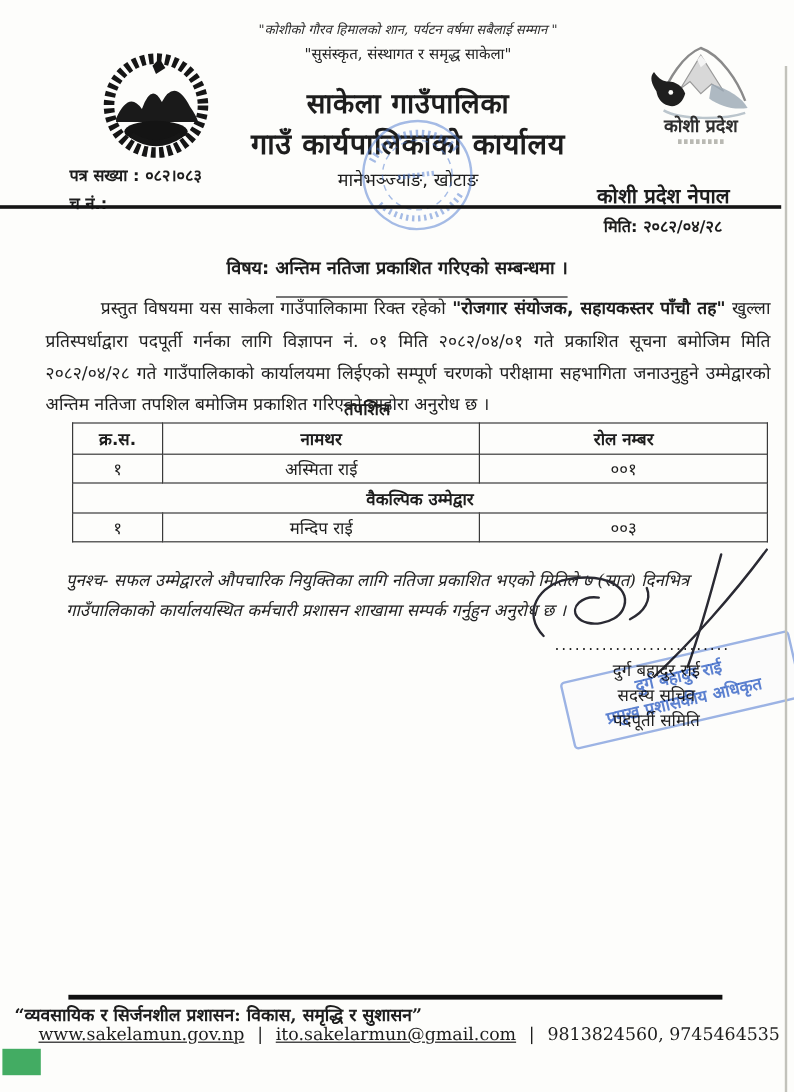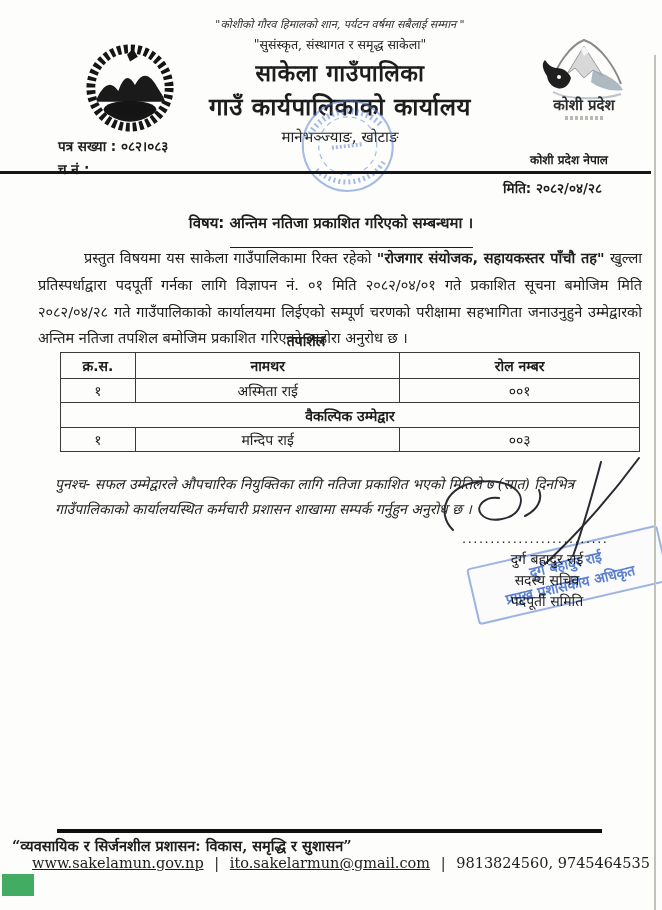--- a/index.html
+++ b/index.html
@@ -8,28 +8,28 @@
   .page {
     position:relative; width:662px; height:910px; margin:0 auto;
     background:#fdfdfb; overflow:hidden;
     font-family:"DejaVu Sans", sans-serif; color:#1d1d1d;
   }
   
   .emblem { position:absolute; left:80px; top:42px; width:100px; height:92px; }
   .head-center { position:absolute; left:90px; top:16px; width:500px; text-align:center; }
   .slogan1 { font-family:"DejaVu Serif", serif; font-style:italic; font-size:11px; color:#2c2c2c; }
   .slogan2 { font-family:"DejaVu Serif", serif; font-size:12.5px; color:#222; margin-top:5px; }
-  .muni    { font-size:23px; font-weight:bold; margin-top:3px; letter-spacing:.5px; }
+  .muni    { font-size:23px; font-weight:bold; margin-top:16px; letter-spacing:.5px; }
   .office  { font-size:24px; font-weight:bold; margin-top:1px; letter-spacing:.5px; }
   .addr    { font-size:15px; margin-top:4px; }
   .koshi-logo { position:absolute; left:523px; top:30px; width:122px; height:98px; }
   
   .letter-no { position:absolute; left:58px; top:137px; font-size:13.5px; font-weight:bold; }
   .ch-no     { position:absolute; left:58px; top:160px; font-size:13.5px; font-weight:bold; }
-  .province-line { position:absolute; right:54px; top:151px; font-size:12px; font-weight:bold; }
+  .province-line { position:absolute; right:54px; top:151px; font-size:17px; font-weight:bold; }
   .main-rule { position:absolute; left:0; top:171px; width:651px; height:3px; background:#151515; }
   .date-line { position:absolute; right:60px; top:179px; font-size:13.5px; font-weight:bold; }
   .center-stamp { position:absolute; left:272px; top:98px; width:150px; height:100px; opacity:.5; transform:rotate(-7deg); }
   
   .subject { position:absolute; left:0; top:212px; width:662px; text-align:center; font-size:15px; font-weight:bold; }
   .subject .u { border-bottom:1.5px solid #1d1d1d; padding-bottom:15px; }
   
   .body-para { position:absolute; left:38px; top:245px; width:604px; }
   .body-para p { font-size:14.5px; line-height:1.85; text-align:justify; text-indent:46px; }
   .b { font-weight:bold; }

